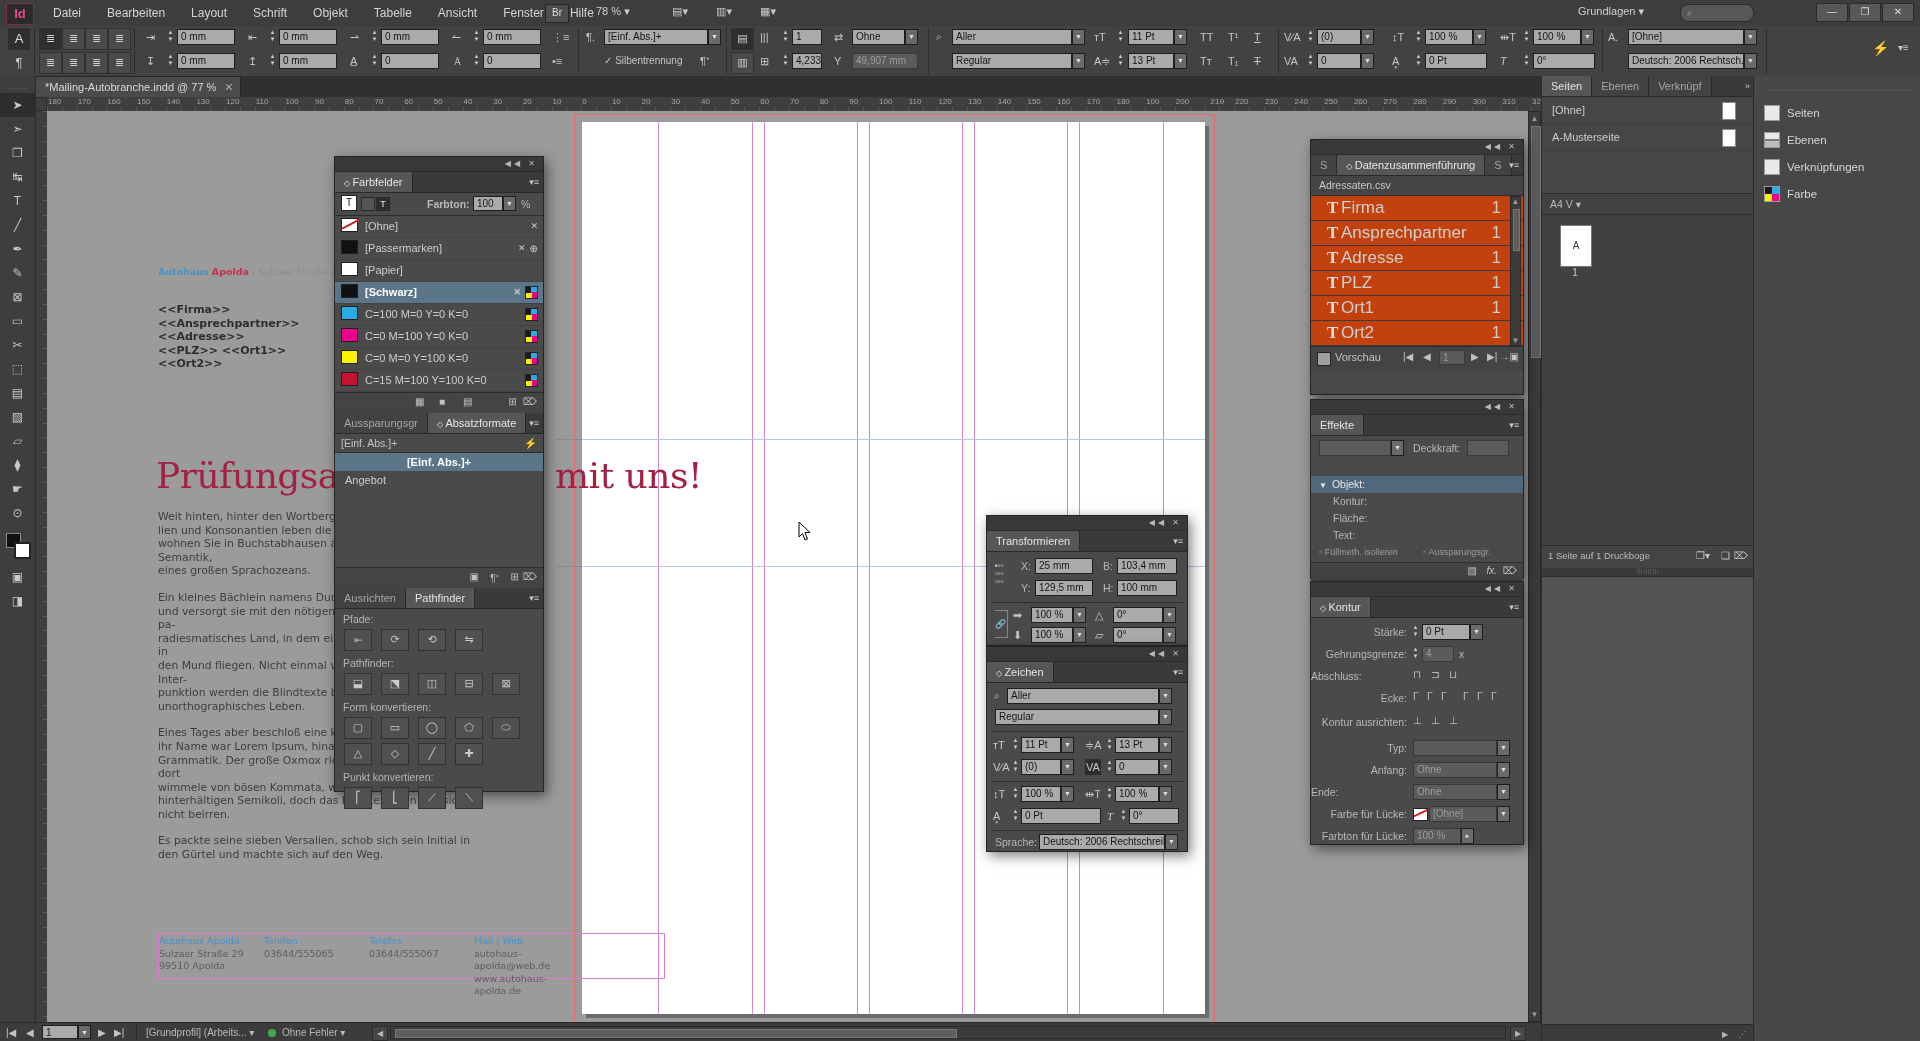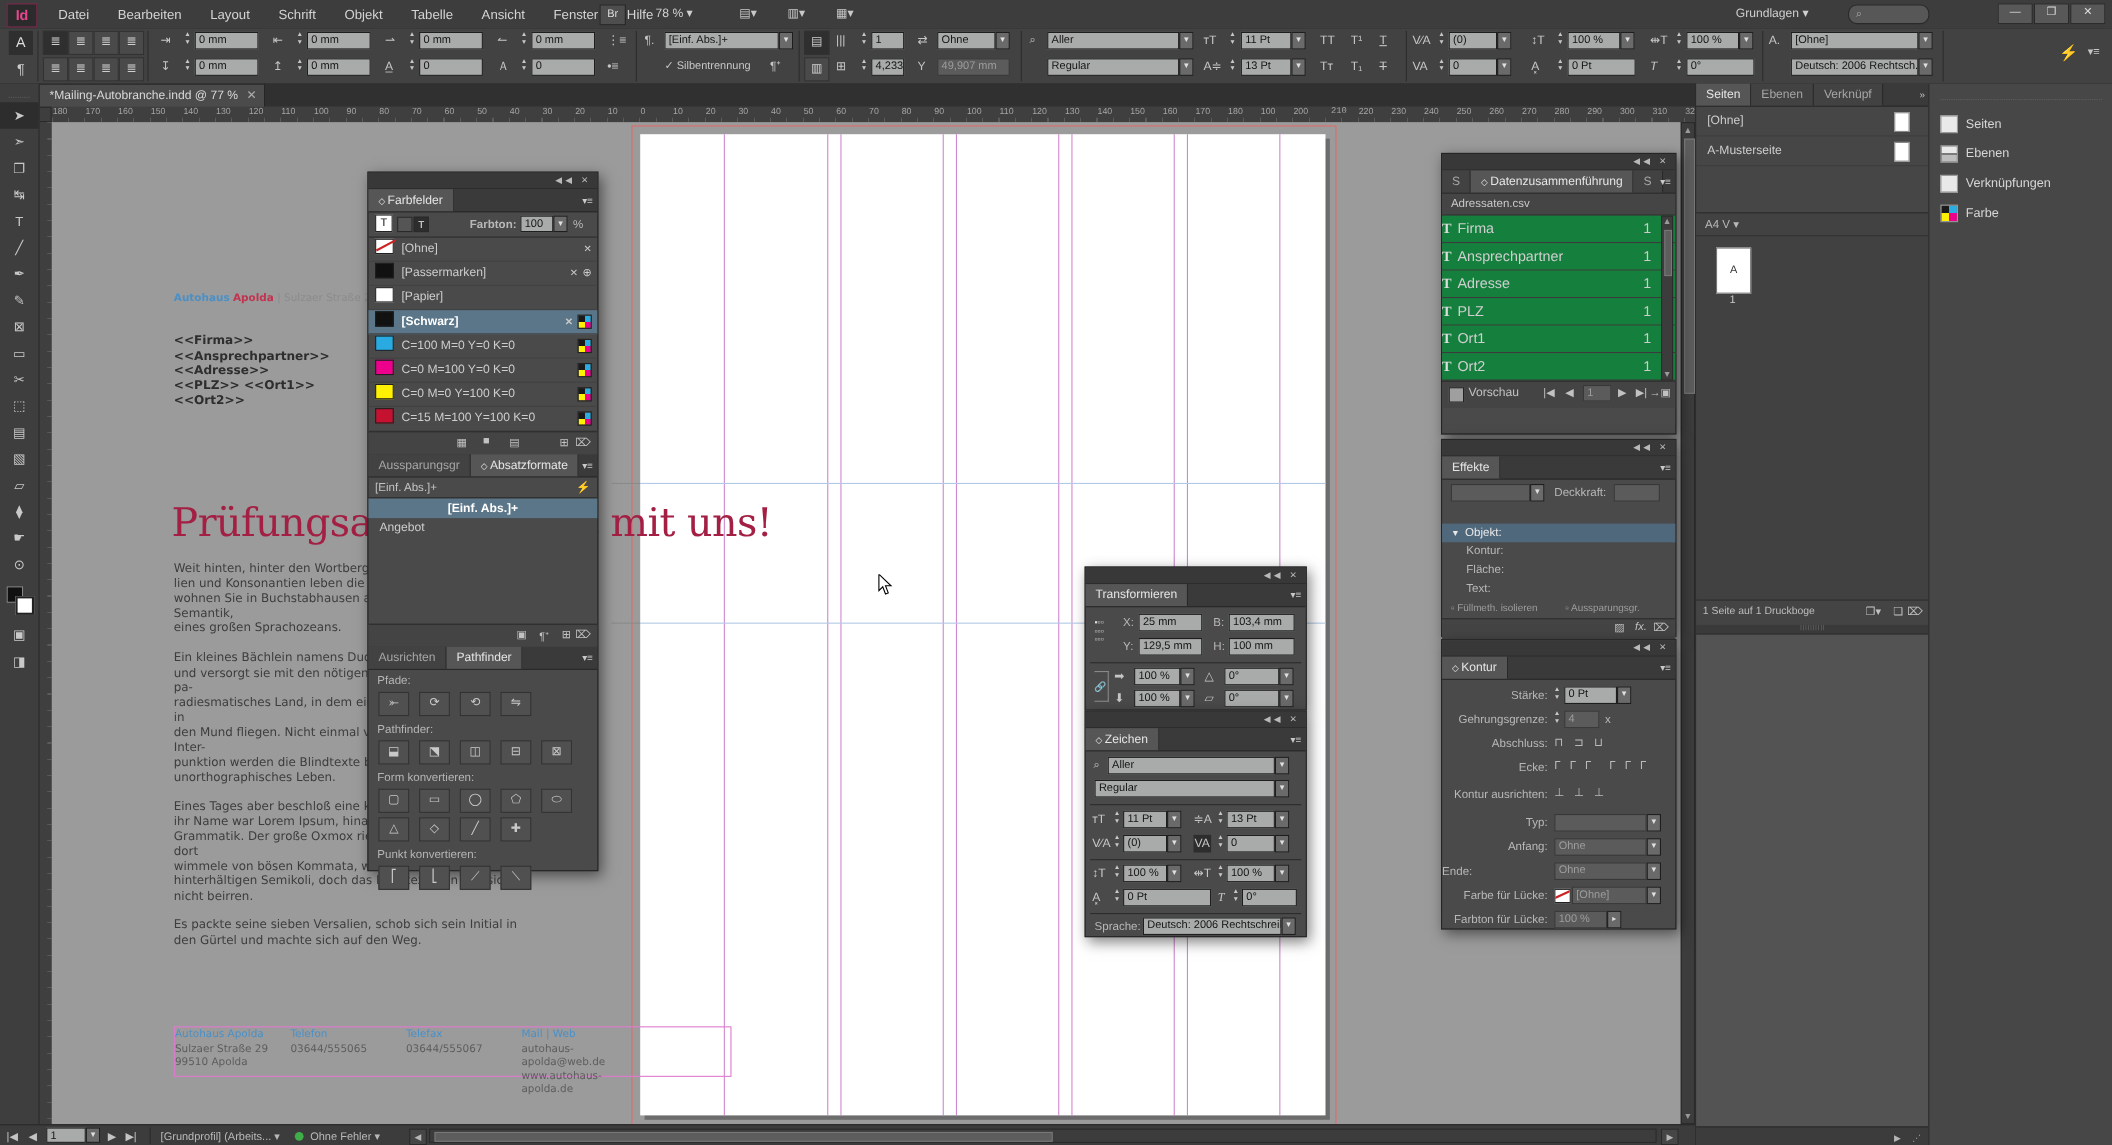--- a/index.html
+++ b/index.html
@@ -74,21 +74,21 @@
   .swrow.regm .reg{display:inline;}
   .pbottom{position:relative;height:20px;background:#444;border-top:1px solid #2c2c2c;color:#c2c2c2;font-size:10px;}
   .stylerow{height:18px;line-height:18px;font-size:11px;color:#cdcdcd;padding-left:10px;}
   .stylerow.selected{background:#5b7689;color:#fff;font-weight:bold;text-align:center;padding-left:0;}
   .seclbl{color:#b5b5b5;font-size:10.5px;padding:4px 0 2px 8px;}
   .pfbtn{display:inline-block;width:26px;height:20px;background:#505050;border:1px solid #323232;color:#c9c9c9;text-align:center;line-height:19px;font-size:11px;margin:2px 0 2px 9px;}
   .fxrow{position:relative;height:17px;line-height:17px;font-size:10.5px;color:#b9b9b9;padding-left:22px;}
   .fxrow.selected{background:#50687c;color:#e8e8e8;padding-left:8px;}
   .fxrow .fxcaret{display:none;font-size:8px;margin-right:5px;}
   .fxrow.selected .fxcaret{display:inline;}
-  .dmrow{position:relative;height:24px;line-height:24px;border-bottom:1px solid #3b3b3b;background:#15803d;font-size:13px;color:#cfcfcf;padding-left:0;}
+  .dmrow{position:relative;height:24px;line-height:24px;border-bottom:1px solid #3b3b3b;background:#c2410c;font-size:17px;color:#cfcfcf;padding-left:16px;}
   .dmT{display:inline-block;width:14px;color:#ddd;font-weight:bold;font-family:"Liberation Serif",serif;}
   .dmcount{position:absolute;right:22px;top:0;color:#ccc;}
   .pgmrow{position:relative;height:26px;line-height:26px;font-size:11px;color:#cdcdcd;padding-left:10px;border-bottom:1px solid #3e3e3e;}
   .pgicon{position:absolute;right:18px;top:5px;width:12px;height:16px;background:#fff;border:1px solid #888;}
   .dockitem{position:relative;height:27px;display:flex;align-items:center;gap:7px;padding-left:10px;}
   .dockitem span.dlabel{font-size:11.5px;color:#d6d6d6;}
   .dicon{width:16px;height:16px;border:1px solid #9a9a9a;background:#e9e9e9;box-sizing:border-box;}
   .dicon.layers{background:linear-gradient(#e9e9e9 45%,#7a7a7a 45% 55%,#bdbdbd 55%);}
   .dicon.links{background:#e9e9e9;color:#333;font-size:9px;text-align:center;line-height:14px;}
   .dicon.color{background:conic-gradient(#2bace2 0 90deg,#ec008c 0 180deg,#fff200 0 270deg,#1a1a1a 0);}
@@ -648,21 +648,21 @@
     <div class="ptabs"><span class="ptab"><span style="font-size:8px;">◇ </span><span>Kontur</span></span><span class="pmenu">▾≡</span></div>
     <div style="position:relative;height:226px;font-size:10.5px;">
       <span class="lbl" style="left:0;top:6px;width:96px;text-align:right;">Stärke:</span>
       <span class="stp" style="left:100px;top:6px;">▲<br>▼</span>
       <span class="fld" style="left:111px;top:6px;width:48px;">0 Pt</span>
       <span class="drop" style="left:159px;top:6px;">▼</span>
       <span class="lbl" style="left:0;top:28px;width:96px;text-align:right;">Gehrungsgrenze:</span>
       <span class="stp" style="left:100px;top:28px;">▲<br>▼</span>
       <span class="fld dis" style="left:111px;top:28px;width:32px;">4</span>
       <span class="lbl" style="left:148px;top:28px;">x</span>
-      <span class="lbl" style="left:0;top:50px;width:96px;text-align:right;">Abschluss:</span>
+      <span class="lbl" style="left:0;top:50px;width:96px;">Abschluss:</span>
       <span class="abs" style="left:102px;top:50px;color:#bbb;">⊓</span>
         <span class="abs" style="left:120px;top:50px;color:#bbb;">⊐</span>
         <span class="abs" style="left:138px;top:50px;color:#bbb;">⊔</span>
       <span class="lbl" style="left:0;top:72px;width:96px;text-align:right;">Ecke:</span>
       <span class="abs" style="left:102px;top:72px;color:#bbb;">Γ</span>
         <span class="abs" style="left:116px;top:72px;color:#bbb;">Γ</span>
         <span class="abs" style="left:130px;top:72px;color:#bbb;">Γ</span>
       <span class="abs" style="left:152px;top:72px;color:#bbb;">Γ</span>
         <span class="abs" style="left:166px;top:72px;color:#bbb;">Γ</span>
         <span class="abs" style="left:180px;top:72px;color:#bbb;">Γ</span>

